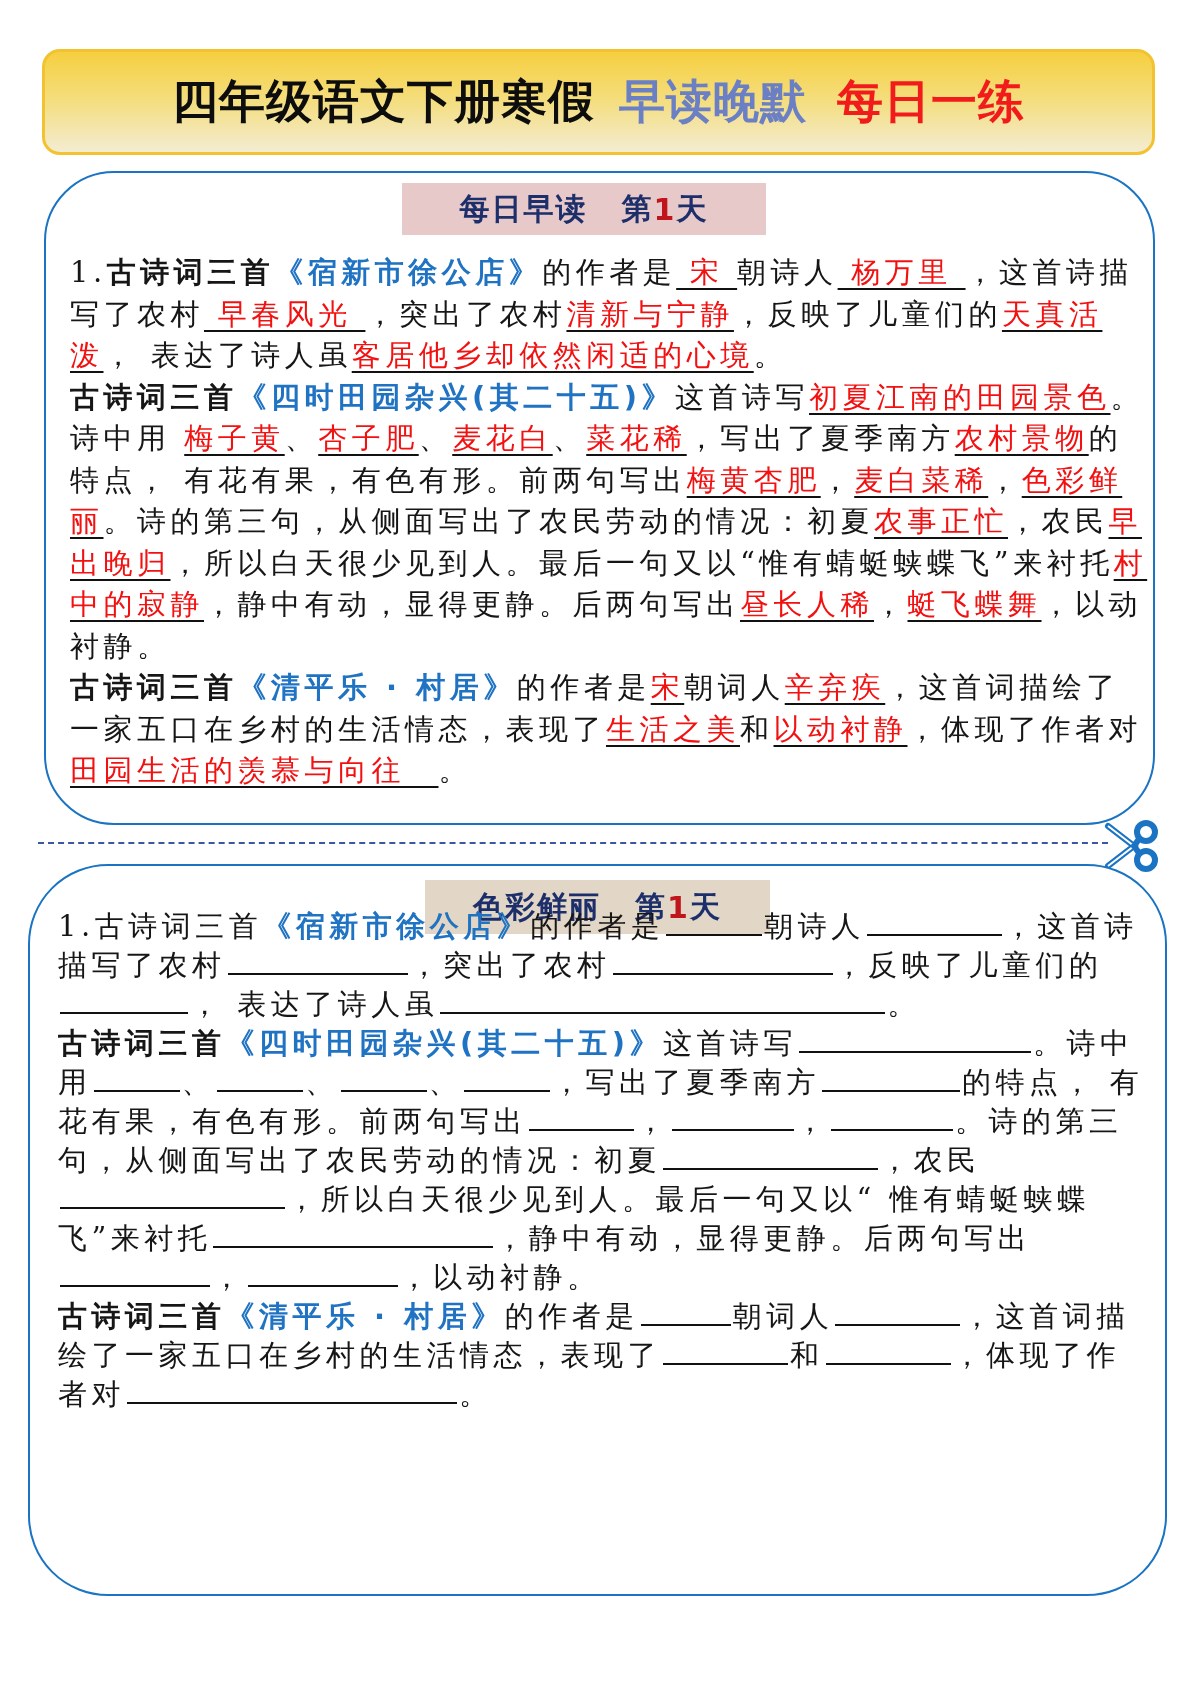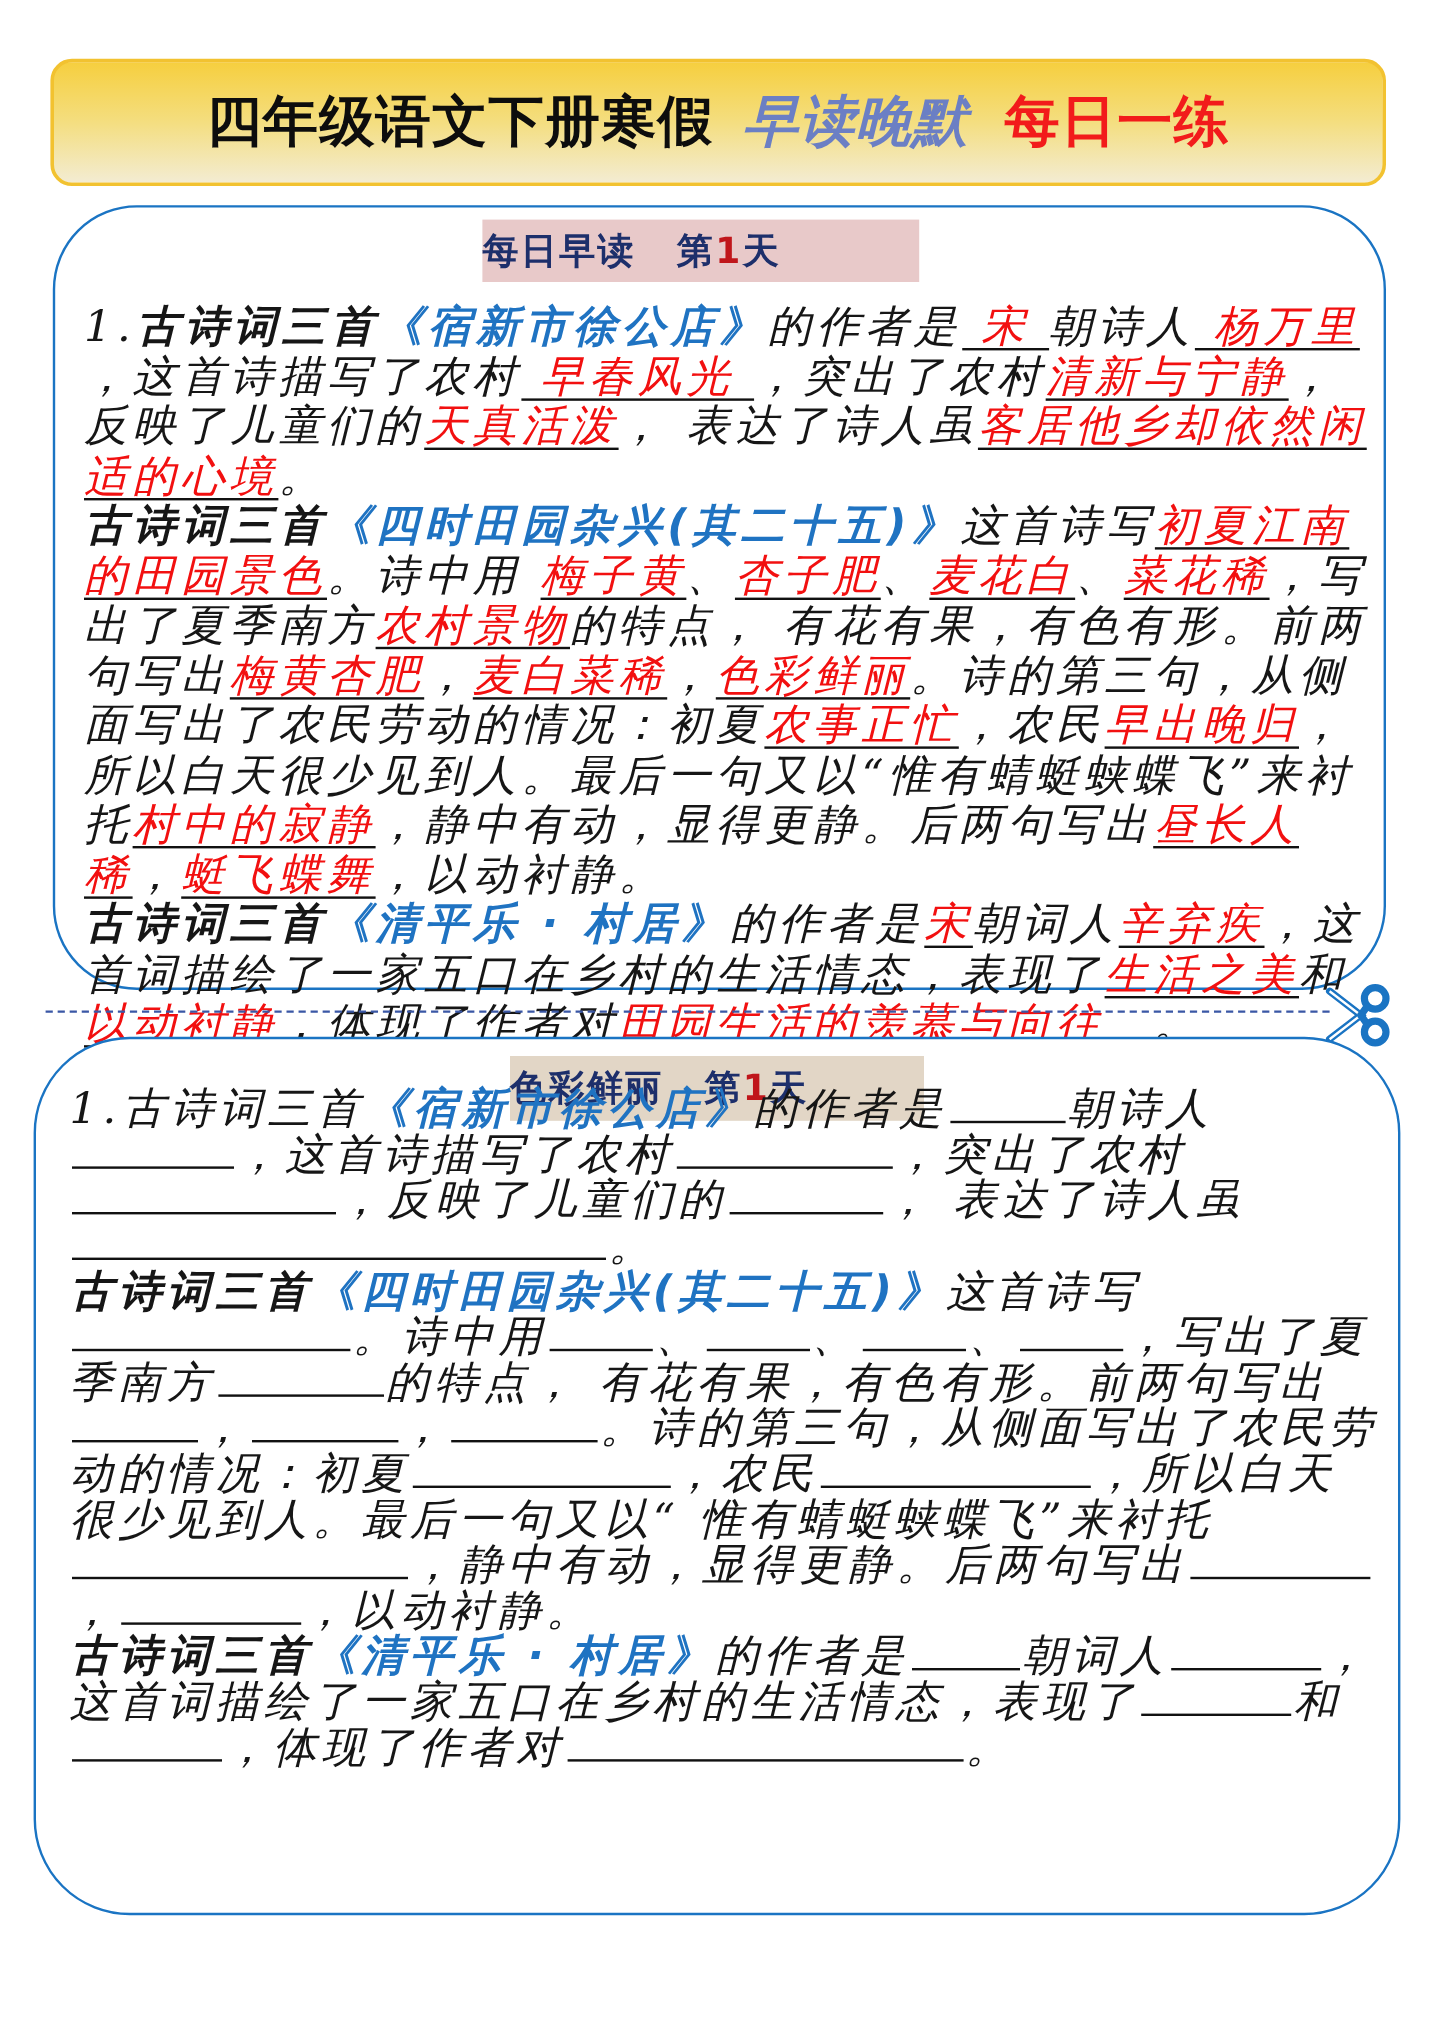--- a/index.html
+++ b/index.html
@@ -8,43 +8,42 @@
 
   .banner {
     position: absolute; left: 42px; top: 49px; width: 1113px; height: 106px;
     border: 3px solid #f2c230; border-radius: 18px;
     background: linear-gradient(to bottom, #f6cf3f 0%, #f4de80 50%, #f3ecd2 100%);
     display: flex; align-items: center; justify-content: center;
     font-family: "DejaVu Sans", "Liberation Sans", sans-serif; font-weight: bold;
     font-size: 46px; letter-spacing: 1px;
   }
   .banner .t1 { color: #0d0d0d; }
-  .banner .t2 { color: #6b7fc4; margin-left: 24px; font-style: italic; }
+  .banner .t2 { color: #6b7fc4; margin-left: 24px; }
   .banner .t3 { color: #f21b1b; margin-left: 30px; }
 
   .card {
     position: absolute; border: 2.5px solid #1a74c3; border-radius: 70px; background: #fff;
   }
   .card.top { left: 44px; top: 171px; width: 1111px; height: 654px; }
   .card.bottom { left: 28px; top: 864px; width: 1139px; height: 732px; border-radius: 80px; }
 
   .section-tag {
-    position: absolute; height: 52px; display: flex; align-items: center; 
+    position: absolute; height: 52px; display: flex; align-items: center; justify-content: center;
     font-family: "DejaVu Sans", "Liberation Sans", sans-serif; font-weight: bold; font-size: 30px;
     color: #1d2f6b; letter-spacing: 2px;
   }
   .section-tag.morning { left: 402px; top: 183px; width: 364px; background: #e8c9c9; }
   .section-tag.evening { left: 425px; top: 880px; width: 345px; background: #e2d6c6; height: 54px; }
   .section-tag .gap { display: inline-block; width: 34px; }
   .section-tag .num { color: #c0161b; }
 
   .text {
-    position: absolute; font-size: 36px; line-height: 41.5px; letter-spacing: 4.5px;
+    position: absolute; font-size: 29px; line-height: 41.5px; letter-spacing: 4.5px;
     color: #161616;
-    font-style: italic;
   }
   .text.top { left: 70px; top: 252px; width: 1080px; }
   .text.bottom { left: 58px; top: 906px; width: 1090px; line-height: 38px; }
 
   .b { font-family: "DejaVu Sans", "Liberation Sans", sans-serif; font-weight: bold; }
   .title { color: #1f73c2; font-family: "DejaVu Sans", "Liberation Sans", sans-serif; font-weight: bold; }
   .ans { color: #f21010; text-decoration: underline; text-decoration-color: #111; text-underline-offset: 6px; text-decoration-thickness: 2px; }
   .blank { display: inline-block; border-bottom: 2px solid #111; height: 30px; vertical-align: baseline; margin: 0 2px; }
 
   .cutline {

